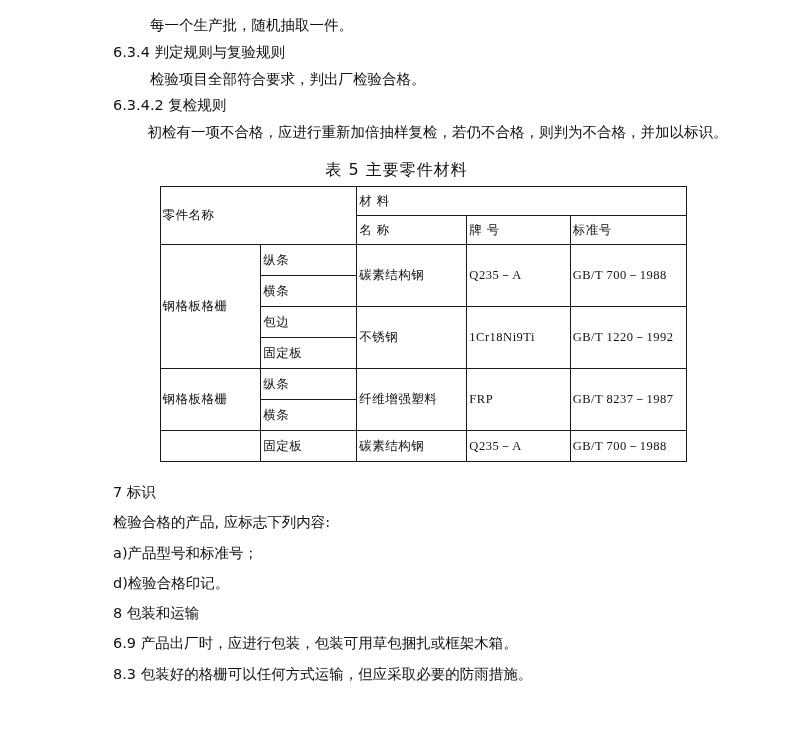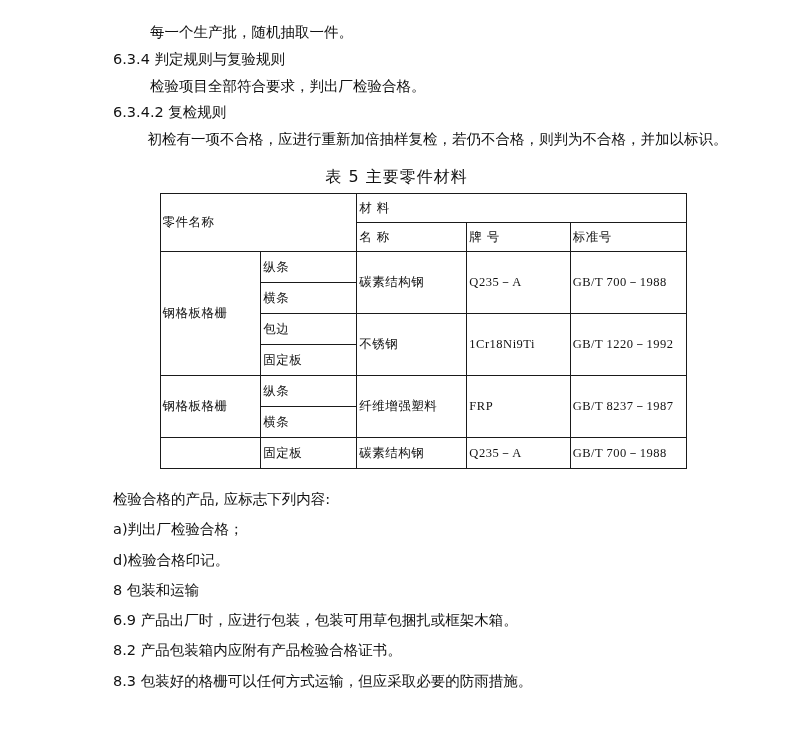--- a/index.html
+++ b/index.html
@@ -97,21 +97,21 @@
   .tbl-wrap {
     padding-left: 113px;
     padding-right: 60px;
   }
 </style>
 </head>
 <body>
 
 <div class="page">
 
-  <div class="body-text" style="padding-top:19px;">
+  <div class="body-text" style="padding-top:12px;">
     <p class="para first-line sans">每一个生产批，随机抽取一件。</p>
     <p class="para sec-head sans">6.3.4  判定规则与复验规则</p>
     <p class="para sec-body sans">检验项目全部符合要求，判出厂检验合格。</p>
     <p class="para sec-head sans">6.3.4.2  复检规则</p>
     <p class="para indent wide sans">初检有一项不合格，应进行重新加倍抽样复检，若仍不合格，则判为不合格，并加以标识。</p>
   </div>
 
   <div class="table-title cjk">表 5   主要零件材料</div>
 
   <div class="tbl-wrap">
@@ -163,22 +163,22 @@
         <td class="cjk tall">固定板</td>
         <td class="cjk tall">碳素结构钢</td>
         <td class="latin tall">Q235－A</td>
         <td class="latin tall">GB/T 700－1988</td>
       </tr>
     </tbody>
   </table>
   </div>
 
   <div class="list-block sans">
+    <p>7 标识</p>
     <p>检验合格的产品, 应标志下列内容:</p>
-    <p>a)判出厂检验合格；</p>
+    <p>a)产品型号和标准号；</p>
     <p>d)检验合格印记。</p>
     <p>8 包装和运输</p>
     <p>6.9  产品出厂时，应进行包装，包装可用草包捆扎或框架木箱。</p>
-    <p>8.2  产品包装箱内应附有产品检验合格证书。</p>
     <p>8.3  包装好的格栅可以任何方式运输，但应采取必要的防雨措施。</p>
   </div>
 
 </div>
 
 </body></html>

